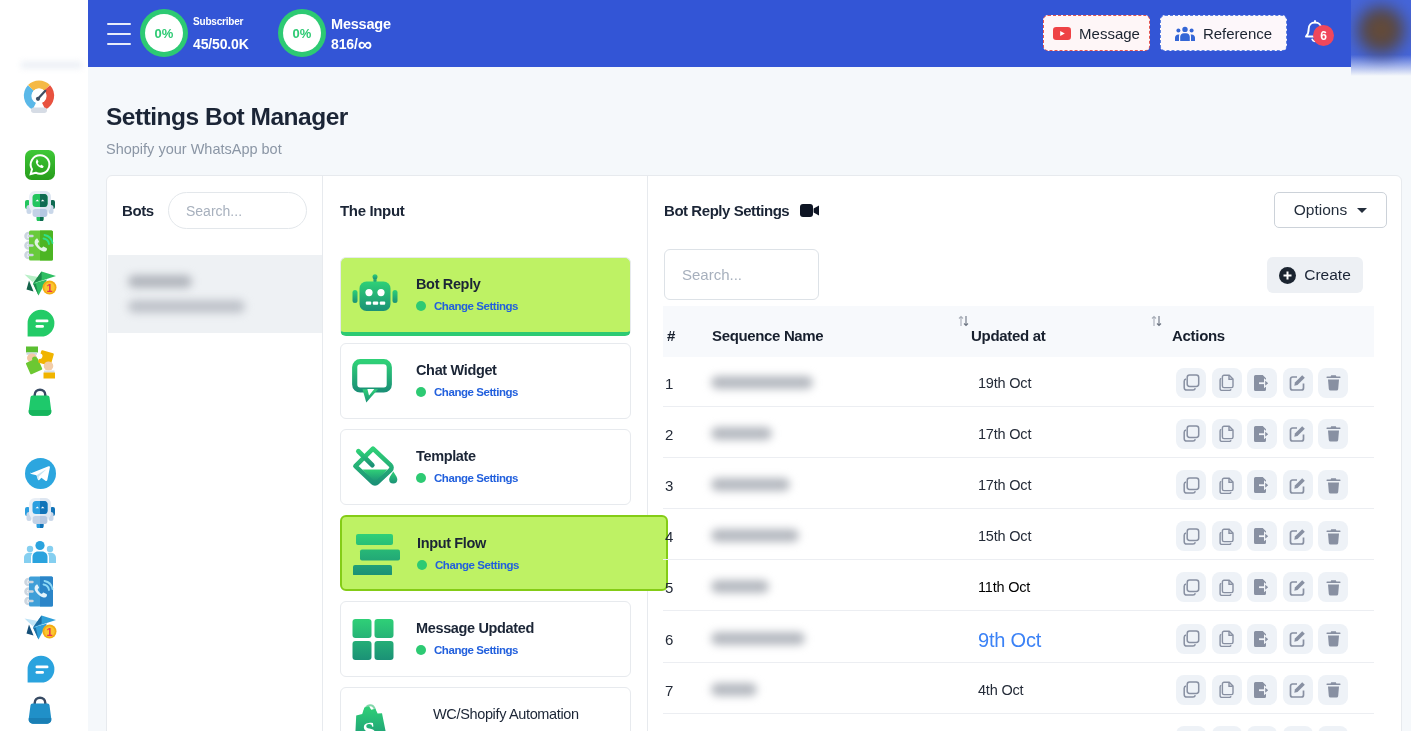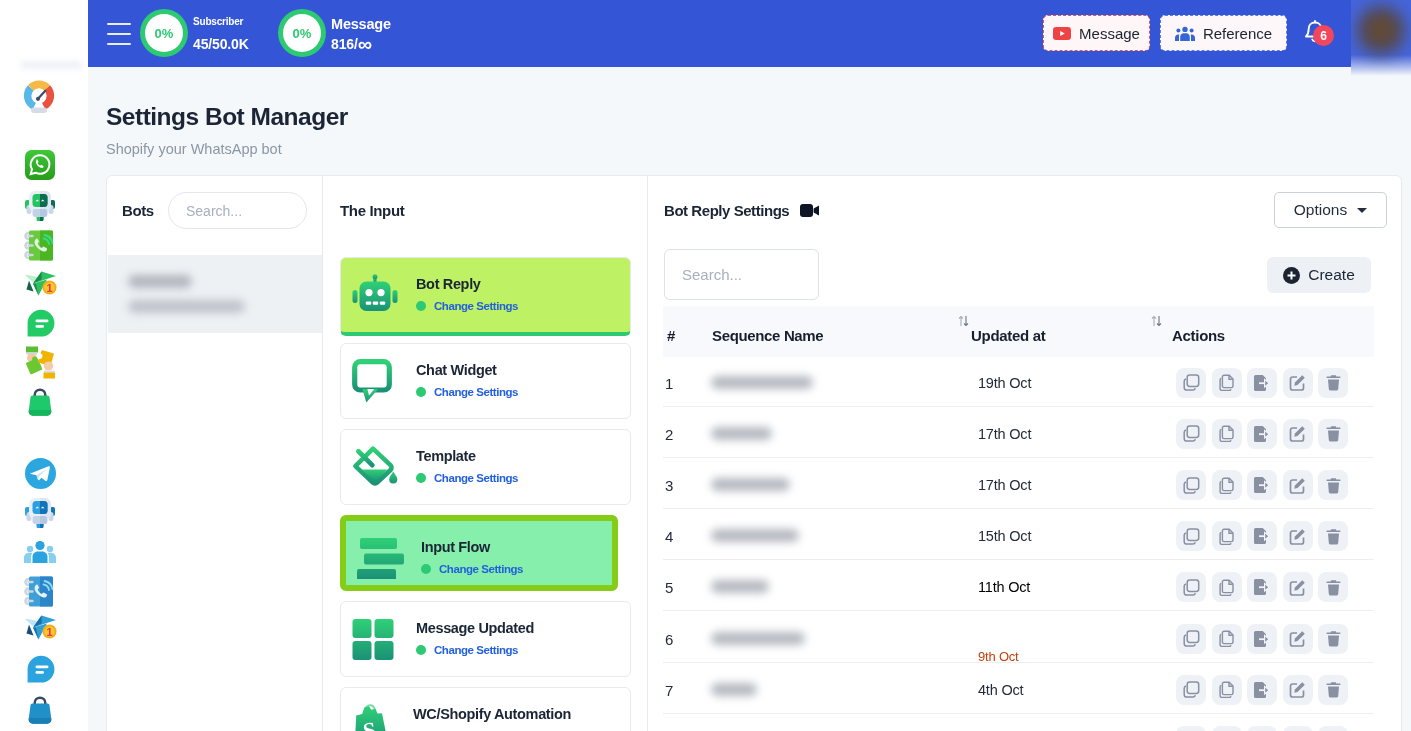--- a/index.html
+++ b/index.html
@@ -292,21 +292,21 @@
 <path d="M10.3 24.5 35.3 24.5 25.5 35.8a3.4 3.4 0 0 1-5 0z" fill="url(#gv)"></path>
 <path d="M21 3.6 38.5 20.1a3.4 3.4 0 0 1 0 4.9 L25.4 37.4a3.4 3.4 0 0 1-4.8 0L3.4 21.2z" fill="none" stroke="url(#gv)" stroke-width="4.6" stroke-linejoin="round"></path>
 <path d="M6.4 6.2 20.3 20.1" stroke="url(#gv)" stroke-width="4.8" stroke-linecap="round"></path>
 <path d="M41.3 26.5c2.7 4 4 6 4 7.9a4.05 4.05 0 0 1-8.1 0c0-1.9 1.3-3.9 4.1-7.9z" fill="url(#gv)"></path>
 </svg>
       </div>
 <span style="position:absolute;left:75px;top:18px;font-size:14.5px;font-weight:bold;color:#1b2536;letter-spacing:-0.35px">Template</span>
 <span style="position:absolute;left:75px;top:43px;width:10px;height:10px;border-radius:50%;background:#2dca73"></span>
 <span style="position:absolute;left:93px;top:42px;font-size:11.5px;font-weight:bold;color:#2260dd;letter-spacing:-0.45px">Change Settings</span>
 </div>
-<div class="a" style="left:233px;top:339px;width:278px;height:76px;border:6px solid #84cc16;border-radius:6px;background:#86efac">
+<div class="a" style="left:233px;top:339px;width:328px;height:76px;border:2px solid #84cc16;border-radius:6px;background:#bef264">
 <div style="position:absolute;left:11px;top:0;height:74px;display:flex;align-items:center">
         <svg width="47" height="41" viewBox="0 0 47 41">
 <defs>
             <linearGradient id="gf" x1="0" y1="0" x2="0" y2="41" gradientUnits="userSpaceOnUse">
               <stop offset="0" stop-color="#2fd077"></stop>
               <stop offset="1" stop-color="#1b9176"></stop>
             </linearGradient>
           </defs>
 <rect x="3" y="0" width="37" height="11" rx="2" fill="url(#gf)"></rect>
 <rect x="7" y="15.5" width="40" height="11" rx="2" fill="url(#gf)"></rect>
@@ -337,36 +337,36 @@
 <span style="position:absolute;left:93px;top:42px;font-size:11.5px;font-weight:bold;color:#2260dd;letter-spacing:-0.45px">Change Settings</span>
 </div>
 <div class="a" style="left:233px;top:511px;width:291px;height:76px;border:1px solid #e7eaee;border-radius:6px;background:#fff">
 <div style="position:absolute;left:11px;top:0;height:74px;display:flex;align-items:center">
         <svg width="40" height="48" viewBox="0 0 40 48">
 <path d="M12.4 10.3c.9-3.5 3-6 5.6-6.1 2.5-.1 4.3 2 5 4.7" fill="none" stroke="#83d7ab" stroke-width="2"></path>
 <path d="M10.2 12.9 4.2 14.4 2.8 44.6l32.8-4.5-5.6-27.9-4.4.4-2.2-4.8-4.2.9-2.1-3.4-4.7 1.1z" fill="url(#gv)"></path>
 <text x="17.5" y="37" text-anchor="middle" font-family="Liberation Serif,serif" font-size="23" font-weight="bold" fill="#fff" transform="rotate(-6 17.5 31)">S</text>
 </svg>
       </div>
-<span style="position:absolute;left:72px;top:18px;font-size:14.5px;font-weight:bold;color:#1b2536;letter-spacing:-0.35px">WC/Shopify Automation</span>
+<span style="position:absolute;left:92px;top:18px;font-size:14.5px;font-weight:normal;color:#1b2536;letter-spacing:-0.35px">WC/Shopify Automation</span>
 
 <span style="position:absolute;left:93px;top:42px;font-size:11.5px;font-weight:bold;color:#2260dd;letter-spacing:-0.45px">Change Settings</span>
 </div>
 
   <div class="a" style="left:557px;top:26px;font-size:15px;font-weight:bold;color:#1b2536;letter-spacing:-0.45px">Bot Reply Settings</div>
   <svg class="a" style="left:693px;top:28px" width="19" height="13" viewBox="0 0 19 13">
       <rect width="13" height="13" rx="3" fill="#0e1524"></rect>
       <path d="M13.6 4.6 19 1.4v10.2l-5.4-3.2z" fill="#0e1524"></path>
     </svg>
   <div class="a" style="left:1167px;top:16px;width:113px;height:36px;background:#fff;border:1px solid #ccd2d9;border-radius:5px;display:flex;align-items:center;justify-content:center;gap:10px">
     <span style="font-size:15.5px;color:#242e3c">Options</span>
     <span style="width:0;height:0;border-left:5px solid transparent;border-right:5px solid transparent;border-top:5.5px solid #242e3c;display:inline-block"></span>
   </div>
   <input class="a" style="left: 557px; top: 73px; width: 155px; height: 51px; border-radius: 6px; border: 1px solid rgb(221, 226, 231); padding: 0px 17px; font-size: 15px;" placeholder="Search...">
-  <div class="a" style="left:1160px;top:81px;width:104px;height:36px;background:#edf0f4;border-radius:6px;display:flex;align-items:center;justify-content:center;gap:8px">
+  <div class="a" style="left:1160px;top:81px;width:96px;height:36px;background:#edf0f4;border-radius:6px;display:flex;align-items:center;justify-content:center;gap:8px">
     <svg width="17" height="17" viewBox="0 0 17 17">
         <circle cx="8.5" cy="8.5" r="8.5" fill="#1b2430"></circle>
         <path d="M8.5 4.5v8M4.5 8.5h8" stroke="#fff" stroke-width="2"></path>
       </svg>
     <span style="font-size:15.5px;color:#1b2536">Create</span>
   </div>
 
   <div class="a" style="left:556px;top:130px;width:711px;height:51px;background:#f7f9fc">
     <span class="a" style="left:4px;top:21px;font-size:15px;font-weight:bold;color:#18202e">#</span>
     <span class="a" style="left:49px;top:21px;font-size:15px;font-weight:bold;color:#18202e;letter-spacing:-0.35px">Sequence Name</span>
@@ -556,21 +556,21 @@
     </div>
     <div style="position:absolute;left:1211.0px;top:396.4px;width:30px;height:30px;background:#eef2f7;border-radius:8px;display:flex;align-items:center;justify-content:center">
       <svg width="15" height="17" viewBox="0 0 15 17">
         <path d="M5.2 1.3h4.6l.6 1.2h3.4a.8.8 0 0 1 0 1.6H1.2a.8.8 0 0 1 0-1.6h3.4z" fill="#8890a2"></path>
         <path d="M2 5.4h11l-.8 9.6a1.8 1.8 0 0 1-1.8 1.6H4.6a1.8 1.8 0 0 1-1.8-1.6z" fill="#8890a2"></path>
       </svg>
     </div>
 <div class="a" style="left:556px;top:434.4px;width:711px;height:1px;background:#eceef2"></div>
 <span class="a" style="left:558px;top:454.6px;font-size:15px;color:#242b38">6</span>
 <div class="blur a" style="left:604px;top:455.6px;width:94px;height:13px;background:#b5b9c0"></div>
-<span class="a" style="left:871px;top:473px;font-size:13px;color:#c2410c;letter-spacing:-0.2px">9th Oct</span>
+<span class="a" style="left:871px;top:453px;font-size:20px;color:#3b82f6;letter-spacing:-0.2px">9th Oct</span>
 <div style="position:absolute;left:1069.0px;top:447.6px;width:30px;height:30px;background:#eef2f7;border-radius:8px;display:flex;align-items:center;justify-content:center">
       <svg width="17" height="17" viewBox="0 0 17 17">
         <rect x="4.2" y="1" width="11.5" height="11.5" rx="2.4" fill="none" stroke="#8890a2" stroke-width="1.5"></rect>
         <path d="M12.3 14.2a2.4 2.4 0 0 1-2.3 1.8H3.8A2.6 2.6 0 0 1 1.2 13.4V7.2A2.4 2.4 0 0 1 3 4.9" fill="none" stroke="#8890a2" stroke-width="1.5"></path>
       </svg>
     </div>
     <div style="position:absolute;left:1104.5px;top:447.6px;width:30px;height:30px;background:#eef2f7;border-radius:8px;display:flex;align-items:center;justify-content:center">
       <svg width="16" height="17" viewBox="0 0 16 17">
         <path d="M5 1.2h5.2L14 5v7a1.6 1.6 0 0 1-1.6 1.6H5A1.6 1.6 0 0 1 3.4 12V2.8A1.6 1.6 0 0 1 5 1.2z" fill="none" stroke="#8890a2" stroke-width="1.4"></path>
         <path d="M10 1.4v3.8h3.8" fill="none" stroke="#8890a2" stroke-width="1.4"></path>

